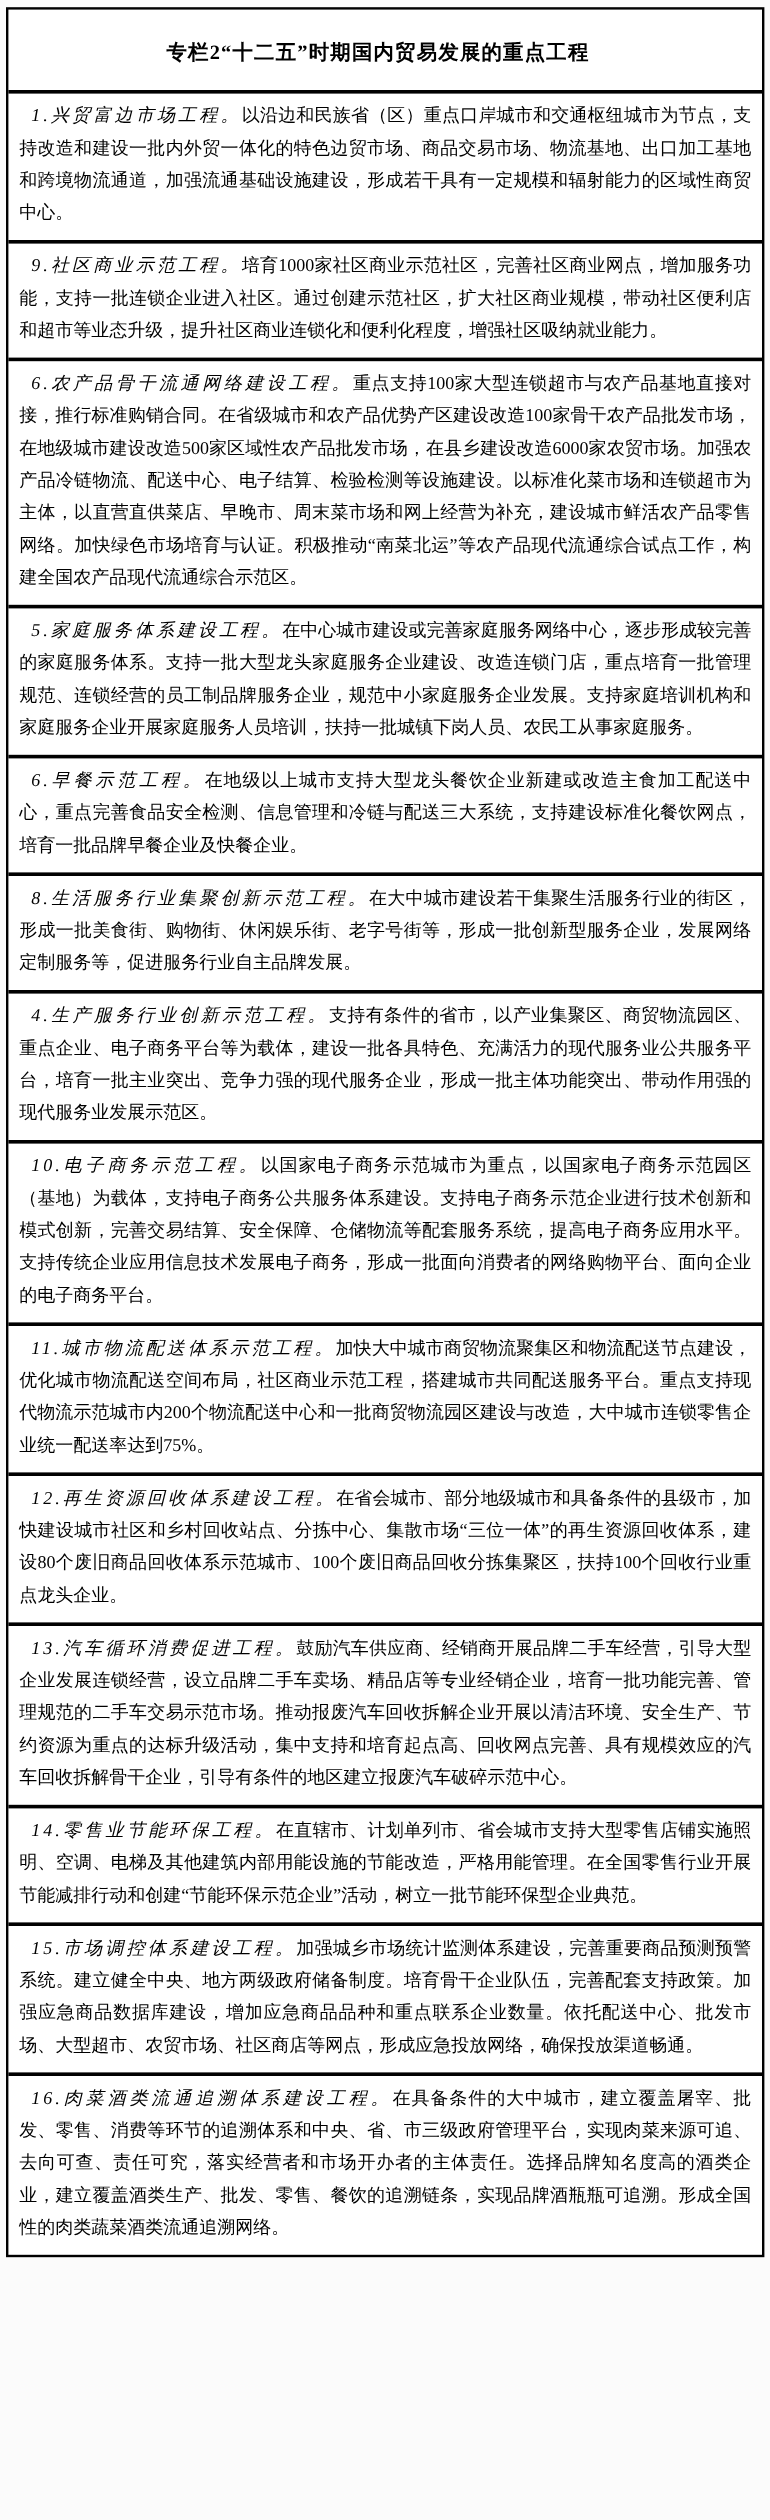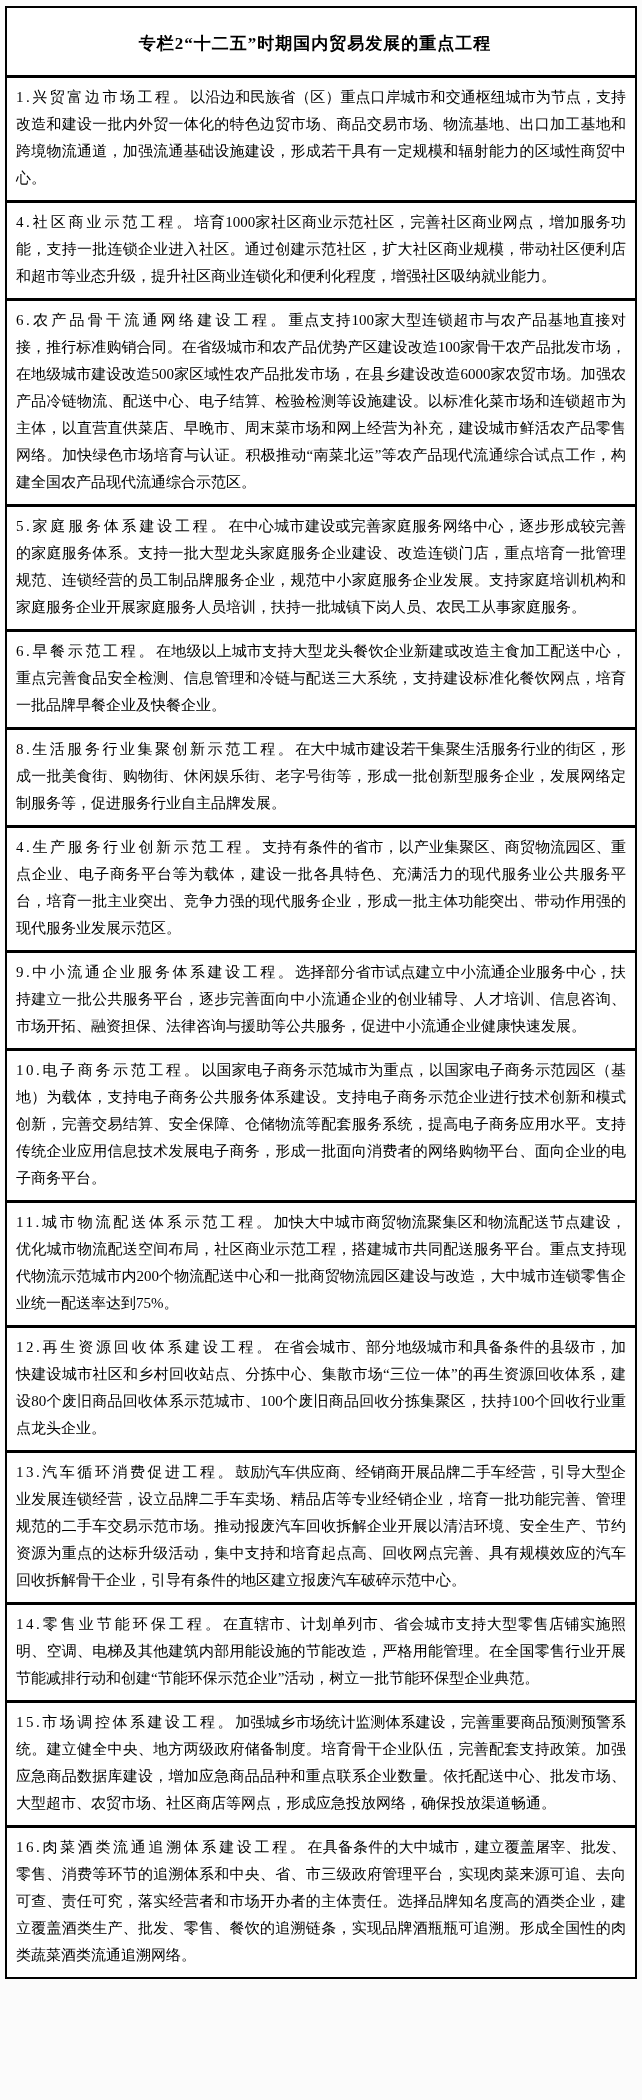--- a/index.html
+++ b/index.html
@@ -35,38 +35,40 @@
   }
   .section-text {
     margin: 0;
     padding: 6px 9px 8px 9px;
     font-size: 15px;
     line-height: 27px;
     text-align: justify;
     text-justify: inter-ideograph;
   }
   .proj-name {
+    font-style: italic;
     letter-spacing: 2.5px;
+    margin-left: 10px;
   }
 </style>
 </head>
 <body>
 
 <div class="page">
   <div class="panel">
 
     <div class="panel-title">专栏2“十二五”时期国内贸易发展的重点工程</div>
 
     <div class="section-row">
       <p class="section-text"><span class="proj-name">1.兴贸富边市场工程。</span><span>以沿边和民族省（区）重点口岸城市和交通枢纽城市为节点，支持改造和建设一批内外贸一体化的特色边贸市场、商品交易市场、物流基地、出口加工基地和跨境物流通道，加强流通基础设施建设，形成若干具有一定规模和辐射能力的区域性商贸中心。</span></p>
     </div>
 
 
     <div class="section-row">
-      <p class="section-text"><span class="proj-name">4.社区商业示范工程。</span><span>培育1000家社区商业示范社区，完善社区商业网点，增加服务功能，支持一批连锁企业进入社区。通过创建示范社区，扩大社区商业规模，带动社区便利店和超市等业态升级，提升社区商业连锁化和便利化程度，增强社区吸纳就业能力。</span></p>
+      <p class="section-text"><span class="proj-name">9.社区商业示范工程。</span><span>培育1000家社区商业示范社区，完善社区商业网点，增加服务功能，支持一批连锁企业进入社区。通过创建示范社区，扩大社区商业规模，带动社区便利店和超市等业态升级，提升社区商业连锁化和便利化程度，增强社区吸纳就业能力。</span></p>
     </div>
 
     <div class="section-row">
       <p class="section-text"><span class="proj-name">6.农产品骨干流通网络建设工程。</span><span>重点支持100家大型连锁超市与农产品基地直接对接，推行标准购销合同。在省级城市和农产品优势产区建设改造100家骨干农产品批发市场，在地级城市建设改造500家区域性农产品批发市场，在县乡建设改造6000家农贸市场。加强农产品冷链物流、配送中心、电子结算、检验检测等设施建设。以标准化菜市场和连锁超市为主体，以直营直供菜店、早晚市、周末菜市场和网上经营为补充，建设城市鲜活农产品零售网络。加快绿色市场培育与认证。积极推动“南菜北运”等农产品现代流通综合试点工作，构建全国农产品现代流通综合示范区。</span></p>
     </div>
 
     <div class="section-row">
       <p class="section-text"><span class="proj-name">5.家庭服务体系建设工程。</span><span>在中心城市建设或完善家庭服务网络中心，逐步形成较完善的家庭服务体系。支持一批大型龙头家庭服务企业建设、改造连锁门店，重点培育一批管理规范、连锁经营的员工制品牌服务企业，规范中小家庭服务企业发展。支持家庭培训机构和家庭服务企业开展家庭服务人员培训，扶持一批城镇下岗人员、农民工从事家庭服务。</span></p>
     </div>
 
@@ -75,23 +77,20 @@
     </div>
 
     <div class="section-row">
       <p class="section-text"><span class="proj-name">8.生活服务行业集聚创新示范工程。</span><span>在大中城市建设若干集聚生活服务行业的街区，形成一批美食街、购物街、休闲娱乐街、老字号街等，形成一批创新型服务企业，发展网络定制服务等，促进服务行业自主品牌发展。</span></p>
     </div>
 
     <div class="section-row">
       <p class="section-text"><span class="proj-name">4.生产服务行业创新示范工程。</span><span>支持有条件的省市，以产业集聚区、商贸物流园区、重点企业、电子商务平台等为载体，建设一批各具特色、充满活力的现代服务业公共服务平台，培育一批主业突出、竞争力强的现代服务企业，形成一批主体功能突出、带动作用强的现代服务业发展示范区。</span></p>
     </div>
 
-    <div class="section-row">
-      <p class="section-text"><span class="proj-name">9.中小流通企业服务体系建设工程。</span><span>选择部分省市试点建立中小流通企业服务中心，扶持建立一批公共服务平台，逐步完善面向中小流通企业的创业辅导、人才培训、信息咨询、市场开拓、融资担保、法律咨询与援助等公共服务，促进中小流通企业健康快速发展。</span></p>
-    </div>
 
     <div class="section-row">
       <p class="section-text"><span class="proj-name">10.电子商务示范工程。</span><span>以国家电子商务示范城市为重点，以国家电子商务示范园区（基地）为载体，支持电子商务公共服务体系建设。支持电子商务示范企业进行技术创新和模式创新，完善交易结算、安全保障、仓储物流等配套服务系统，提高电子商务应用水平。支持传统企业应用信息技术发展电子商务，形成一批面向消费者的网络购物平台、面向企业的电子商务平台。</span></p>
     </div>
 
     <div class="section-row">
       <p class="section-text"><span class="proj-name">11.城市物流配送体系示范工程。</span><span>加快大中城市商贸物流聚集区和物流配送节点建设，优化城市物流配送空间布局，社区商业示范工程，搭建城市共同配送服务平台。重点支持现代物流示范城市内200个物流配送中心和一批商贸物流园区建设与改造，大中城市连锁零售企业统一配送率达到75%。</span></p>
     </div>
 
     <div class="section-row">

